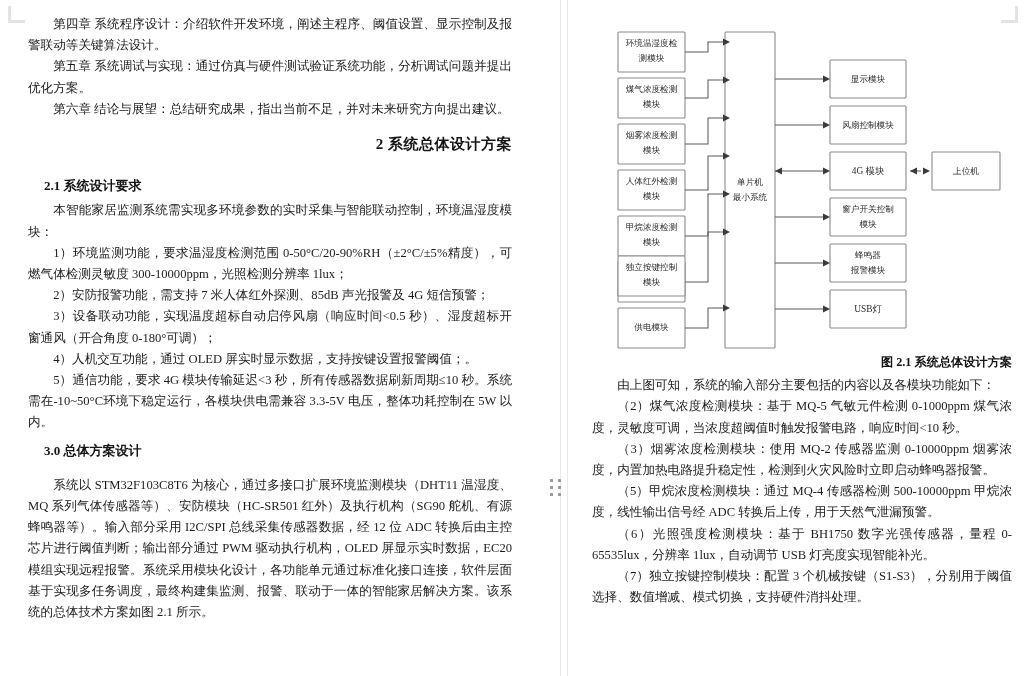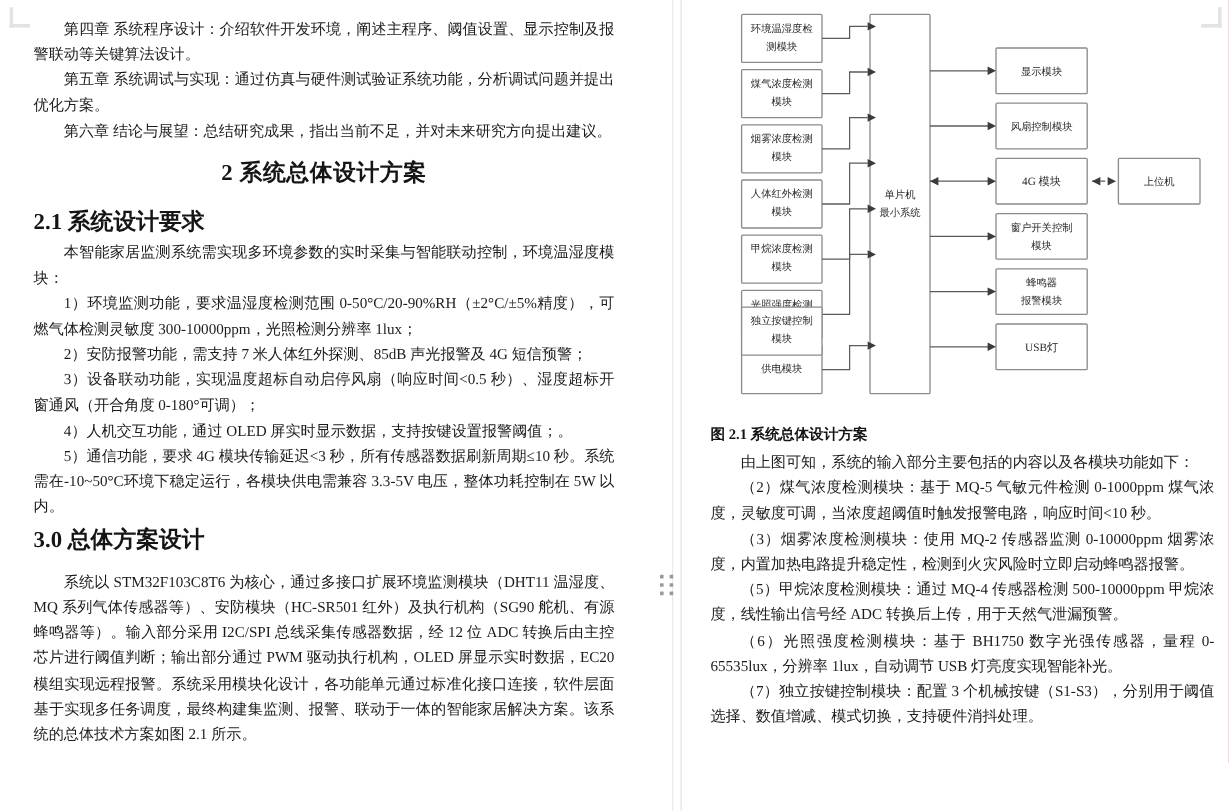--- a/index.html
+++ b/index.html
@@ -6,21 +6,21 @@
   html, body {
     margin: 0; padding: 0;
     width: 1024px; height: 676px;
     background: #ffffff;
     font-family: "Liberation Serif", "DejaVu Serif", serif;
     overflow: hidden;
   }
   #viewport {
     position: relative;
     width: 1024px; height: 676px;
-    background: #ef4444;
+    background: #84cc16;
   }
 
   
   .page {
     position: absolute;
     top: 0;
     height: 676px;
     background: #ffffff;
   }
   #page-left  { left: 0;   width: 560px; }
@@ -53,37 +53,37 @@
     text-justify: inter-ideograph;
   }
   #col-left  { left: 28px;  top: 14px;  width: 484px; }
   #col-right { left: 592px; top: 352px; width: 420px; }
 
   p { margin: 0; }
   .ind { text-indent: 2em; }
 
   h2.sec-title {
     margin: 14px 0 4px 0;
-    font-size: 19px;
+    font-size: 15px;
     font-weight: bold;
-    text-align: center;
+    text-align: right;
     letter-spacing: 0.5px;
     color: #151515;
   }
   h3.sub-title {
-    margin: 20px 0 4px 0;
-    font-size: 19px;
+    margin: 20px 0 4px 16px;
+    font-size: 13px;
     font-weight: bold;
     color: #151515;
     text-indent: 0;
   }
   h3.sub-title.tight { margin-top: 6px; }
 
   .fig-caption {
-    text-align: left;
+    text-align: right;
     font-weight: bold;
     font-size: 12.2px;
     margin: 0 0 2px 0;
     color: #141414;
   }
 
   
   #drag-handle {
     position: absolute;
     left: 549px; top: 479px;
@@ -96,21 +96,21 @@
     justify-content: center;
   }
   #drag-handle i {
     display: block; width: 3px; height: 3px;
     background: #9a9a9a; border-radius: 0.5px;
   }
 
   
   #diagram {
     position: absolute;
-    left: 592px; top: 8px;
+    left: 592px; top: 28px;
     width: 420px; height: 324px;
   }
   #diagram svg { display: block; }
   .node-rect {
     fill: #ffffff;
     stroke: #8a8a8a;
     stroke-width: 1.1;
   }
   .node-text {
     font-family: "Liberation Sans", "DejaVu Sans", sans-serif;

